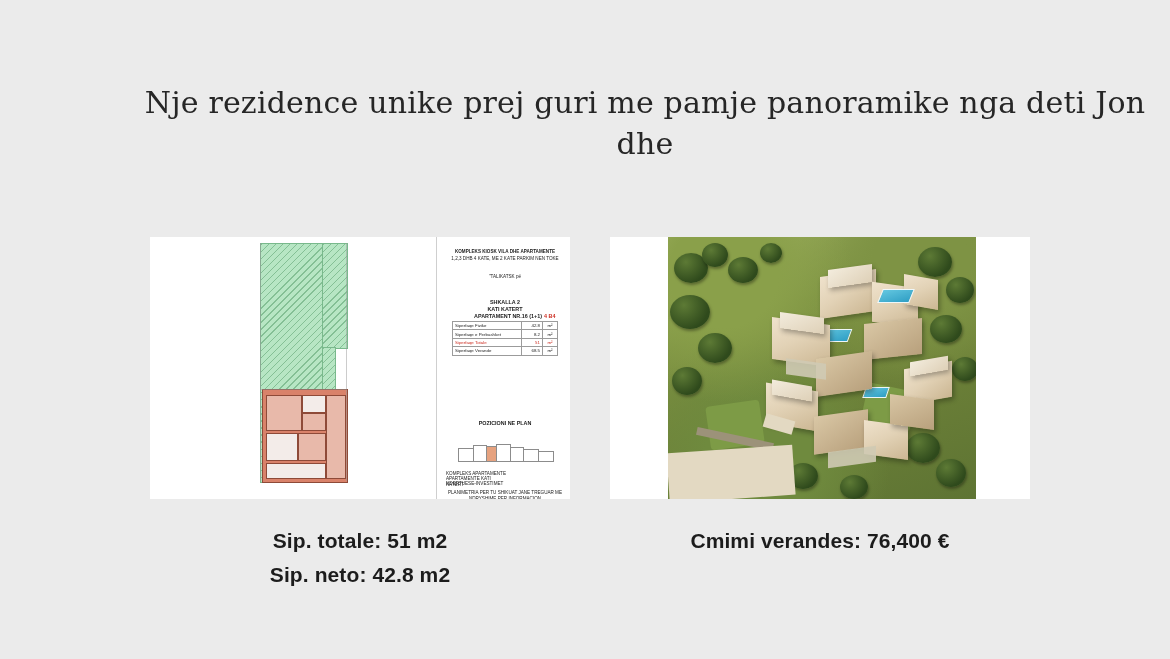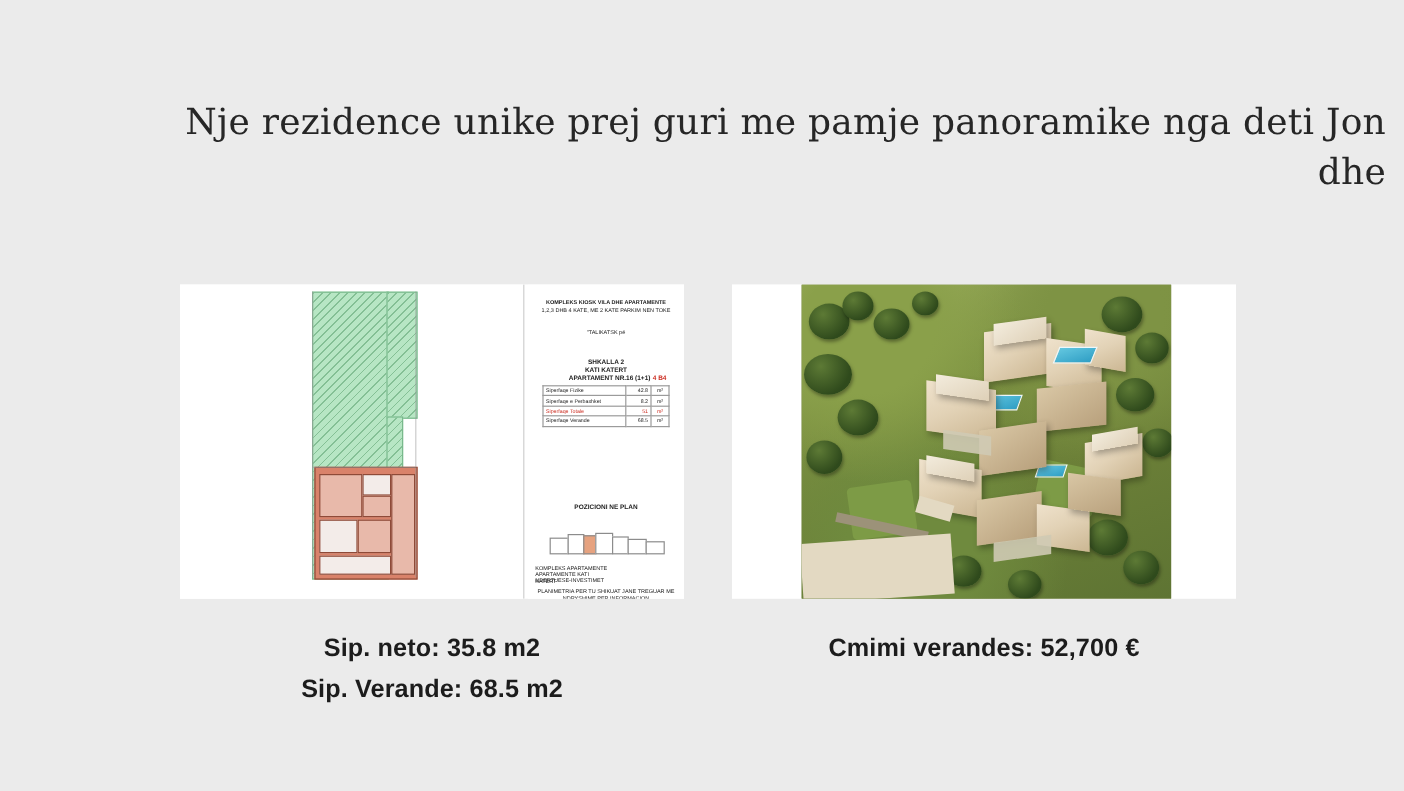--- a/index.html
+++ b/index.html
@@ -49,21 +49,21 @@
     color: #0a4a9e;
     letter-spacing: .5px;
     font-family: "Liberation Sans", sans-serif;
   }
 
   .title {
     position: absolute;
     left: 135px;
     top: 82px;
     width: 1020px;
-    text-align: right;
+    text-align: center;
     font-family: "DejaVu Serif", serif;
     font-size: 30px;
     line-height: 1.38;
     color: #262626;
     font-weight: 400;
     letter-spacing: .2px;
   }
 
   
   .panel {
@@ -389,19 +389,19 @@
     <div class="bld roof" style="left:242px; top:122px; width:38px; height:14px; transform:skewY(-10deg);"></div>
     <div class="bld dark" style="left:222px; top:160px; width:44px; height:30px; transform:skewY(8deg);"></div>
 
     <div class="wall" style="left:28px; top:198px; width:78px; height:8px; transform:rotate(12deg);"></div>
     <div class="sandpath" style="left:0px; top:212px; width:126px; height:50px; transform:rotate(-4deg);"></div>
     <div class="sandpath" style="left:96px; top:180px; width:30px; height:14px; transform:rotate(16deg);"></div>
   </div>
 </div>
 
 <div class="caption caption-left">
-  <div>Sip. neto: 35.8 m2</div>
-  <div>Sip. Verande: 68.5 m2</div>
+  <div>Sip. totale: 51 m2</div>
+  <div>Sip. neto: 42.8 m2</div>
 </div>
 
 <div class="caption caption-right">
-  <div>Cmimi verandes: 52,700 €</div>
+  <div>Cmimi verandes: 76,400 €</div>
 </div>
 
 </body></html>

